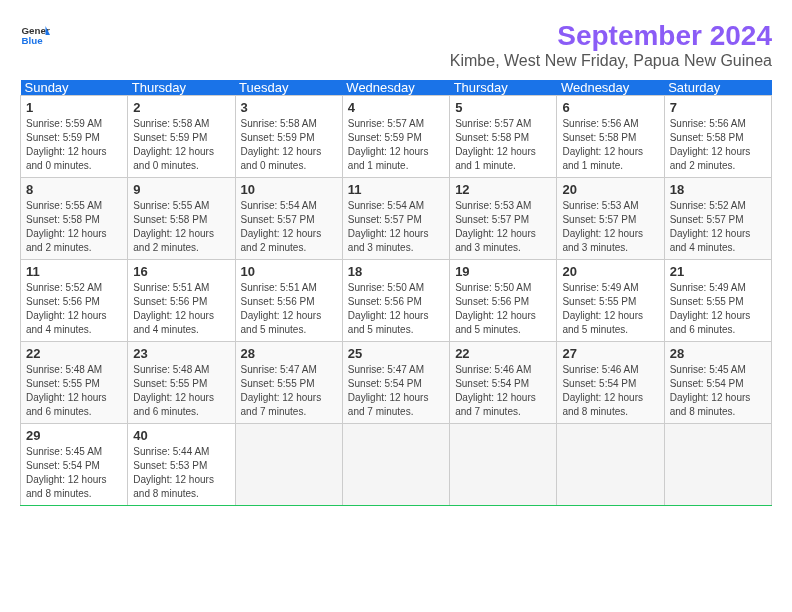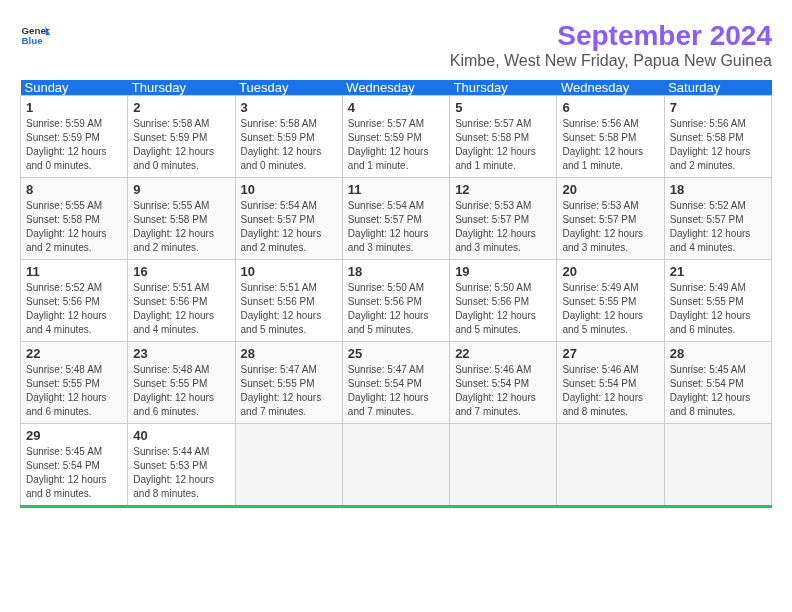--- a/index.html
+++ b/index.html
@@ -70,21 +70,21 @@
     }
     .day-info {
       color: #444;
       font-size: 10px;
       line-height: 1.4;
     }
     .empty-cell {
       background: #f5f5f5 !important;
     }
     .last-row td {
-      border-bottom: 3px solid #22c55e;
+      border-bottom: 1px solid #22c55e;
     }
   </style>
 </head>
 <body>
 
 <div class="header-section">
   <div class="logo">
     <svg class="logo-icon" viewBox="0 0 40 40">
       <text x="2" y="18" font-size="13" font-weight="bold" fill="#333">General</text>
       <text x="2" y="32" font-size="13" font-weight="bold" fill="#1a73e8">Blue</text>

